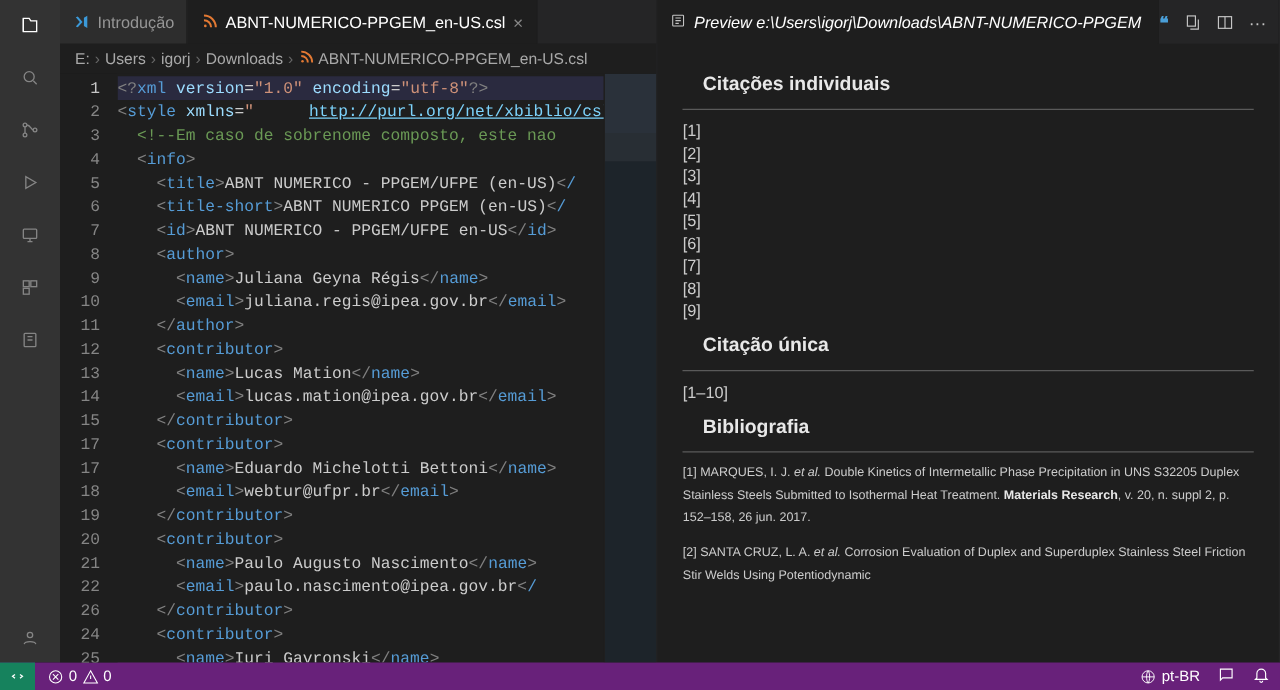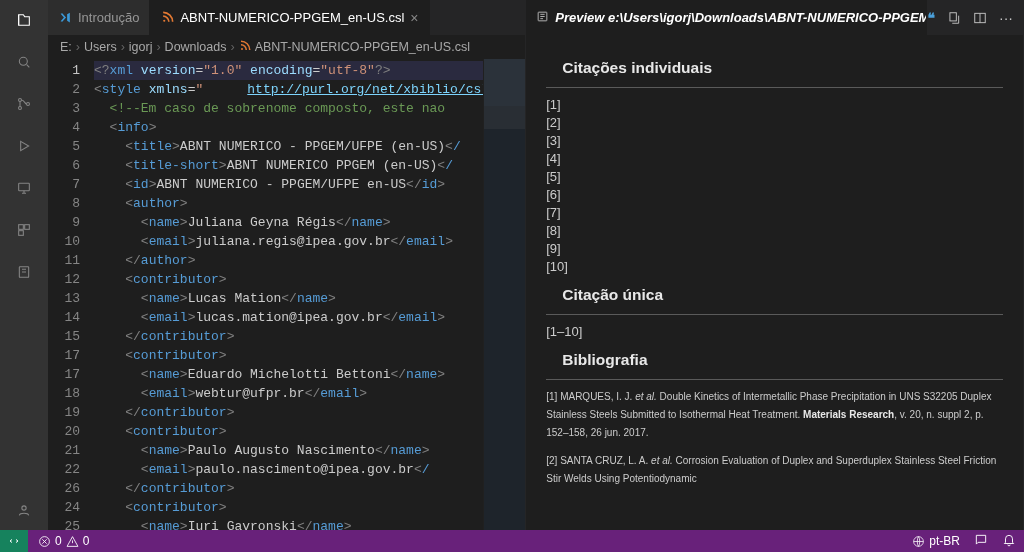--- a/index.html
+++ b/index.html
@@ -339,21 +339,21 @@
             <div class="ln">24</div>
             <div class="ln">25</div>
           </div>
         <div class="code-lines" id="codelines"><div><span class="hl"><span class="tk-br">&lt;?</span><span class="tk-tag">xml</span> <span class="tk-attr">version</span><span class="tk-op">=</span><span class="tk-str">"1.0"</span> <span class="tk-attr">encoding</span><span class="tk-op">=</span><span class="tk-str">"utf-8"</span><span class="tk-br">?&gt;</span></span></div><div><span class="tk-br">&lt;</span><span class="tk-tag">style</span> <span class="tk-attr">xmlns</span><span class="tk-op">=</span><span class="tk-str">"<span class="tk-link">http://purl.org/net/xbiblio/csl</span>"</span></div><div><span class="tk-cmt">  &lt;!--Em caso de sobrenome composto, este nao</span></div><div>  <span class="tk-br">&lt;</span><span class="tk-tag">info</span><span class="tk-br">&gt;</span></div><div>    <span class="tk-br">&lt;</span><span class="tk-tag">title</span><span class="tk-br">&gt;</span><span class="tk-txt">ABNT NUMERICO - PPGEM/UFPE (en-US)</span><span class="tk-br">&lt;</span><span class="tk-tag">/</span></div><div>    <span class="tk-br">&lt;</span><span class="tk-tag">title-short</span><span class="tk-br">&gt;</span><span class="tk-txt">ABNT NUMERICO PPGEM (en-US)</span><span class="tk-br">&lt;</span><span class="tk-tag">/</span></div><div>    <span class="tk-br">&lt;</span><span class="tk-tag">id</span><span class="tk-br">&gt;</span><span class="tk-txt">ABNT NUMERICO - PPGEM/UFPE en-US</span><span class="tk-br">&lt;/</span><span class="tk-tag">id</span><span class="tk-br">&gt;</span></div><div>    <span class="tk-br">&lt;</span><span class="tk-tag">author</span><span class="tk-br">&gt;</span></div><div>      <span class="tk-br">&lt;</span><span class="tk-tag">name</span><span class="tk-br">&gt;</span><span class="tk-txt">Juliana Geyna Régis</span><span class="tk-br">&lt;/</span><span class="tk-tag">name</span><span class="tk-br">&gt;</span></div><div>      <span class="tk-br">&lt;</span><span class="tk-tag">email</span><span class="tk-br">&gt;</span><span class="tk-txt">juliana.regis@ipea.gov.br</span><span class="tk-br">&lt;/</span><span class="tk-tag">email</span><span class="tk-br">&gt;</span></div><div>    <span class="tk-br">&lt;/</span><span class="tk-tag">author</span><span class="tk-br">&gt;</span></div><div>    <span class="tk-br">&lt;</span><span class="tk-tag">contributor</span><span class="tk-br">&gt;</span></div><div>      <span class="tk-br">&lt;</span><span class="tk-tag">name</span><span class="tk-br">&gt;</span><span class="tk-txt">Lucas Mation</span><span class="tk-br">&lt;/</span><span class="tk-tag">name</span><span class="tk-br">&gt;</span></div><div>      <span class="tk-br">&lt;</span><span class="tk-tag">email</span><span class="tk-br">&gt;</span><span class="tk-txt">lucas.mation@ipea.gov.br</span><span class="tk-br">&lt;/</span><span class="tk-tag">email</span><span class="tk-br">&gt;</span></div><div>    <span class="tk-br">&lt;/</span><span class="tk-tag">contributor</span><span class="tk-br">&gt;</span></div><div>    <span class="tk-br">&lt;</span><span class="tk-tag">contributor</span><span class="tk-br">&gt;</span></div><div>      <span class="tk-br">&lt;</span><span class="tk-tag">name</span><span class="tk-br">&gt;</span><span class="tk-txt">Eduardo Michelotti Bettoni</span><span class="tk-br">&lt;/</span><span class="tk-tag">name</span><span class="tk-br">&gt;</span></div><div>      <span class="tk-br">&lt;</span><span class="tk-tag">email</span><span class="tk-br">&gt;</span><span class="tk-txt">webtur@ufpr.br</span><span class="tk-br">&lt;/</span><span class="tk-tag">email</span><span class="tk-br">&gt;</span></div><div>    <span class="tk-br">&lt;/</span><span class="tk-tag">contributor</span><span class="tk-br">&gt;</span></div><div>    <span class="tk-br">&lt;</span><span class="tk-tag">contributor</span><span class="tk-br">&gt;</span></div><div>      <span class="tk-br">&lt;</span><span class="tk-tag">name</span><span class="tk-br">&gt;</span><span class="tk-txt">Paulo Augusto Nascimento</span><span class="tk-br">&lt;/</span><span class="tk-tag">name</span><span class="tk-br">&gt;</span></div><div>      <span class="tk-br">&lt;</span><span class="tk-tag">email</span><span class="tk-br">&gt;</span><span class="tk-txt">paulo.nascimento@ipea.gov.br</span><span class="tk-br">&lt;</span><span class="tk-tag">/</span></div><div>    <span class="tk-br">&lt;/</span><span class="tk-tag">contributor</span><span class="tk-br">&gt;</span></div><div>    <span class="tk-br">&lt;</span><span class="tk-tag">contributor</span><span class="tk-br">&gt;</span></div><div>      <span class="tk-br">&lt;</span><span class="tk-tag">name</span><span class="tk-br">&gt;</span><span class="tk-txt">Iuri Gavronski</span><span class="tk-br">&lt;/</span><span class="tk-tag">name</span><span class="tk-br">&gt;</span></div></div>
         <div class="minimap"></div>
       </div>
     </div>
 
     <div class="editor-pane right">
       <div class="tabs">
-        <div class="tab active preview-tab-title" style="flex:1;background:#1e1e1e;font-weight:bold;">
+        <div class="tab active preview-tab-title" style="flex:1;background:#1e1e1e;">
           <span><svg viewBox="0 0 24 24" fill="none" stroke="#c5c5c5" stroke-width="1.6">
                 <rect x="4" y="4" width="16" height="16" rx="1"></rect>
                 <path d="M8 8h8M8 12h8M8 16h5"></path>
               </svg></span>
           <span>Preview e:\Users\igorj\Downloads\ABNT-NUMERICO-PPGEM</span>
         </div>
         <div class="tab-actions">
           <span class="ticon quote-icon">❝</span>
           <span class="ticon">
               <svg viewBox="0 0 24 24" fill="none" stroke="#c5c5c5" stroke-width="1.6">
@@ -376,21 +376,20 @@
         <div class="items" id="indiv-items">
             <div>[1]</div>
             <div>[2]</div>
             <div>[3]</div>
             <div>[4]</div>
             <div>[5]</div>
             <div>[6]</div>
             <div>[7]</div>
             <div>[8]</div>
             <div>[9]</div>
-            <div>[10]</div>
           </div>
         <h2>Citação única</h2>
         <hr>
         <div class="items">[1–10]</div>
         <h2>Bibliografia</h2>
         <hr>
         <div class="bib" id="bib-items">
             <p>[1]    MARQUES, I. J. <em>et al.</em> Double Kinetics of Intermetallic Phase Precipitation in UNS S32205 Duplex Stainless Steels Submitted to Isothermal Heat Treatment. <b>Materials Research</b>, v. 20, n. suppl 2, p. 152–158, 26 jun. 2017.</p>
             <p>[2]    SANTA CRUZ, L. A. <em>et al.</em> Corrosion Evaluation of Duplex and Superduplex Stainless Steel Friction Stir Welds Using Potentiodynamic</p>
           </div>

